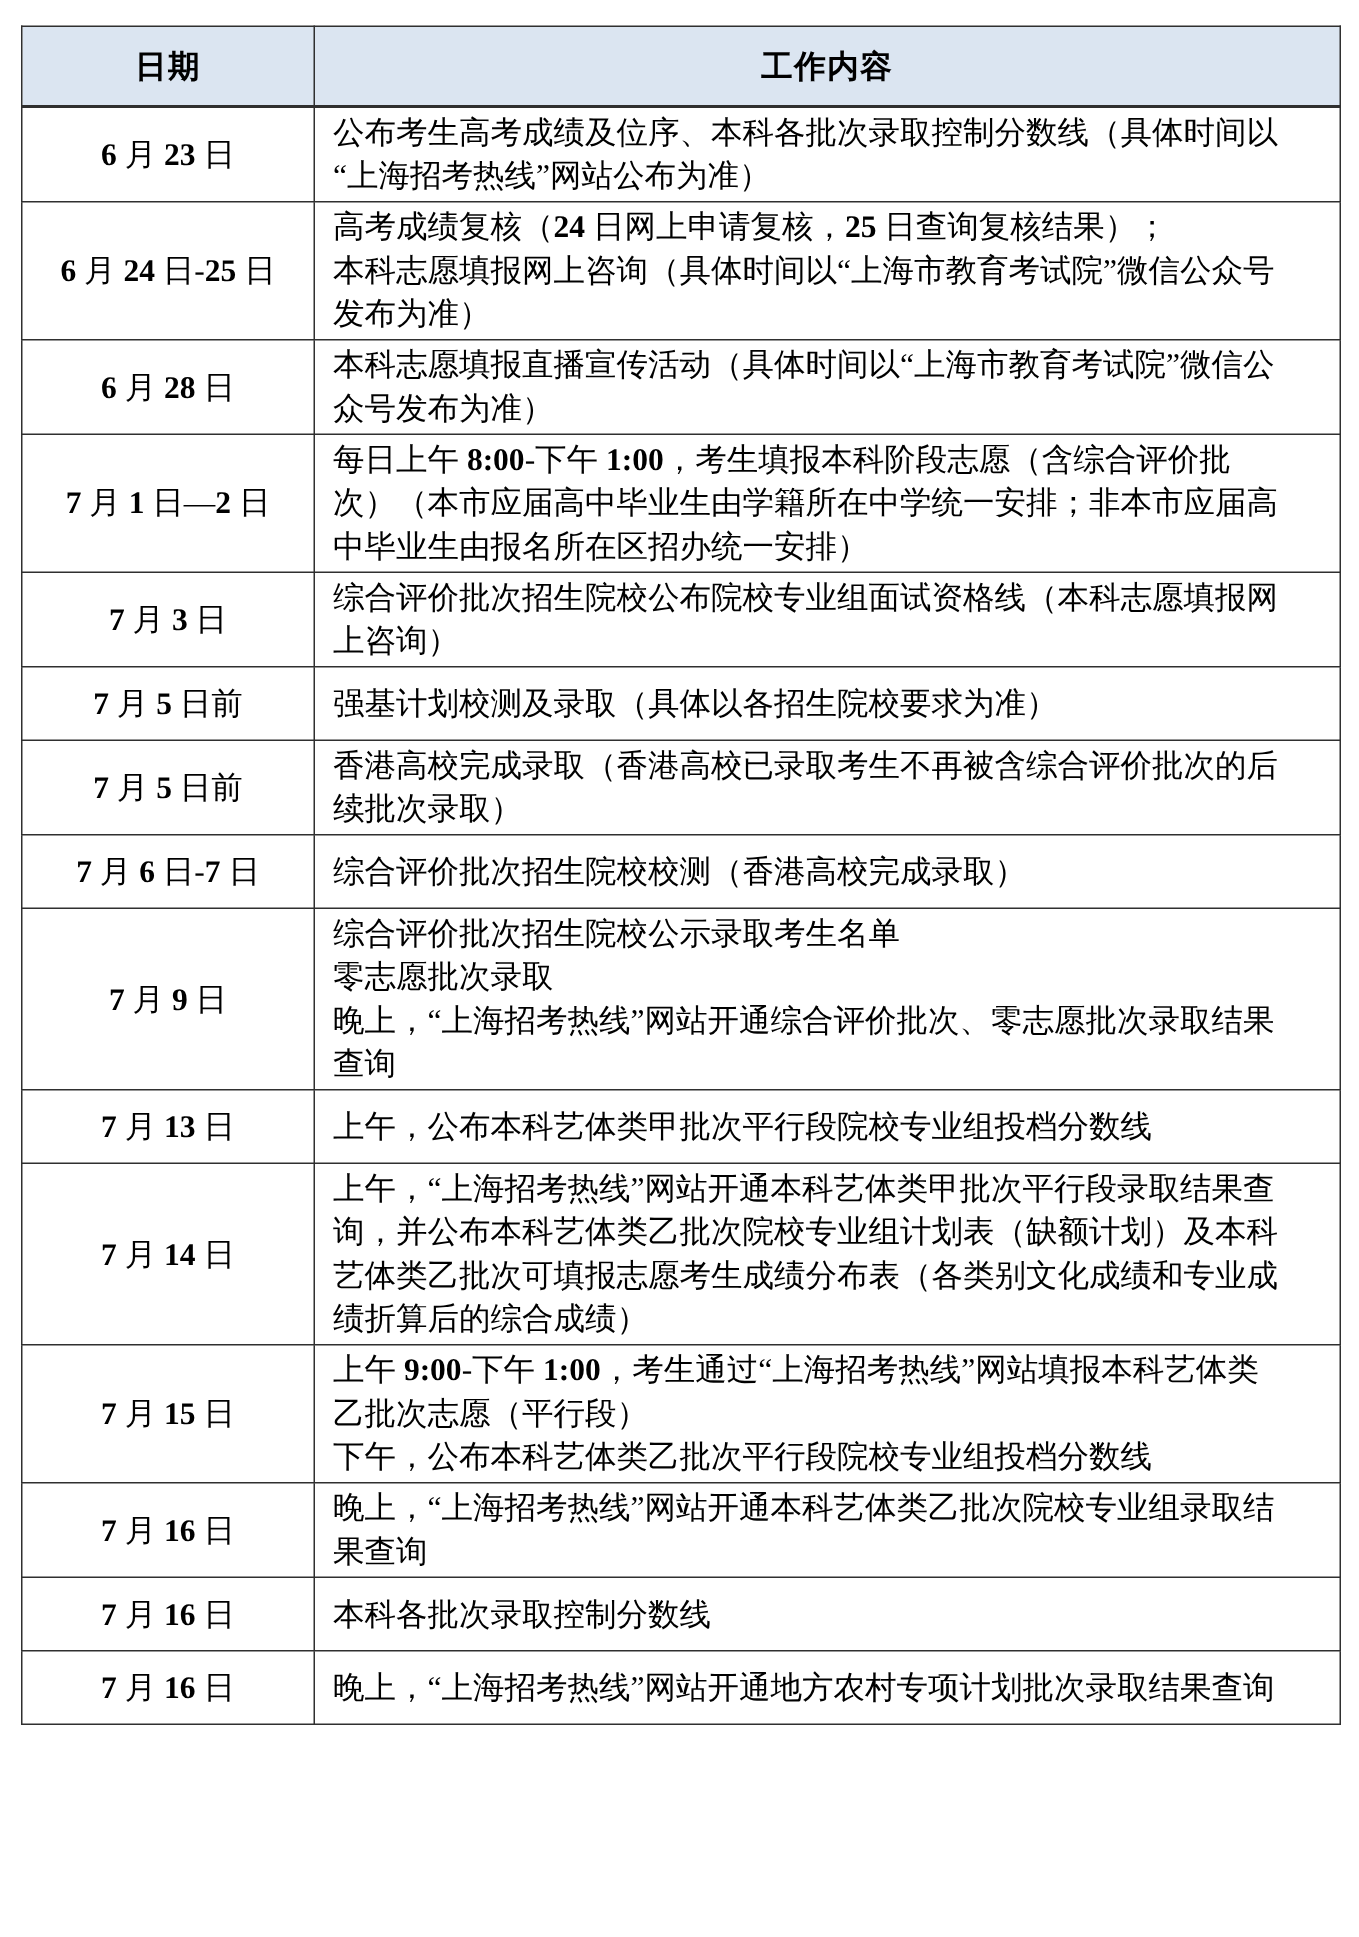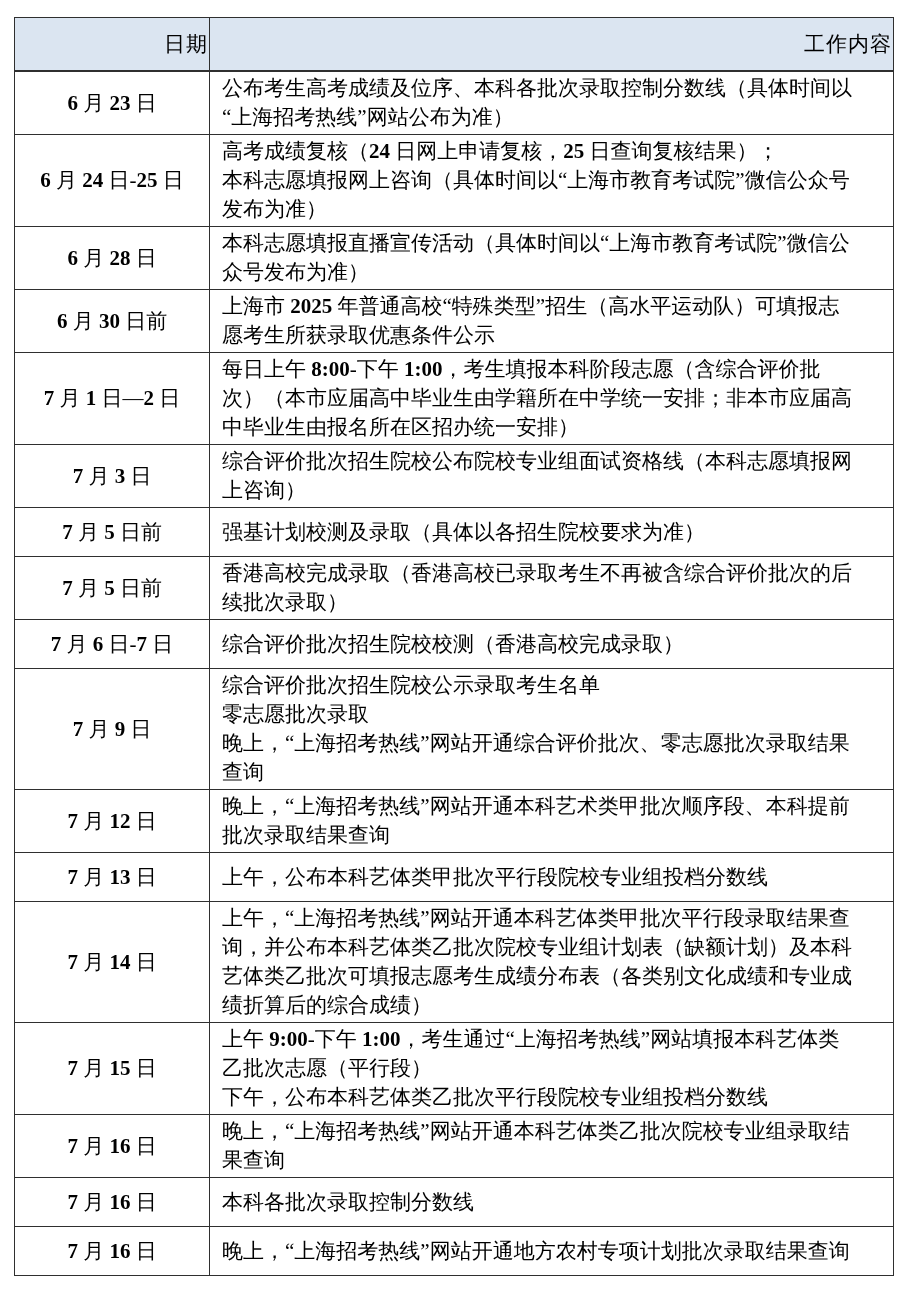--- a/index.html
+++ b/index.html
@@ -25,22 +25,22 @@
   col.c-date{width:195px;}
   col.c-content{width:684px;}
   th,td{
     border:1px solid var(--border);
     vertical-align:middle;
     line-height:29px;
   }
   thead th{
     background:var(--header-bg);
     height:50px;
-    font-weight:normal;
-    text-align:right;
+    font-weight:bold;
+    text-align:center;
     border-bottom-width:2px;
     letter-spacing:1px;
   }
   td.date{
     text-align:center;
     height:44px;
     padding:1px 4px;
     white-space:nowrap;
   }
   td.content{
@@ -72,24 +72,20 @@
       </tr>
       <tr>
         <td class="date"><b>6</b> 月 <b>24</b> 日-<b>25</b> 日</td>
         <td class="content">高考成绩复核（<b>24</b> 日网上申请复核，<b>25</b> 日查询复核结果）；<br>本科志愿填报网上咨询（具体时间以“上海市教育考试院”微信公众号发布为准）</td>
       </tr>
       <tr>
         <td class="date"><b>6</b> 月 <b>28</b> 日</td>
         <td class="content">本科志愿填报直播宣传活动（具体时间以“上海市教育考试院”微信公众号发布为准）</td>
       </tr>
       <tr>
-        <td class="date"><b>6</b> 月 <b>30</b> 日前</td>
-        <td class="content">上海市 <b>2025</b> 年普通高校“特殊类型”招生（高水平运动队）可填报志愿考生所获录取优惠条件公示</td>
-      </tr>
-      <tr>
         <td class="date"><b>7</b> 月 <b>1</b> 日—<b>2</b> 日</td>
         <td class="content">每日上午 <b>8:00</b>-下午 <b>1:00</b>，考生填报本科阶段志愿（含综合评价批次）（本市应届高中毕业生由学籍所在中学统一安排；非本市应届高中毕业生由报名所在区招办统一安排）</td>
       </tr>
       <tr>
         <td class="date"><b>7</b> 月 <b>3</b> 日</td>
         <td class="content">综合评价批次招生院校公布院校专业组面试资格线（本科志愿填报网上咨询）</td>
       </tr>
       <tr>
         <td class="date"><b>7</b> 月 <b>5</b> 日前</td>
         <td class="content">强基计划校测及录取（具体以各招生院校要求为准）</td>
@@ -98,24 +94,20 @@
         <td class="date"><b>7</b> 月 <b>5</b> 日前</td>
         <td class="content">香港高校完成录取（香港高校已录取考生不再被含综合评价批次的后续批次录取）</td>
       </tr>
       <tr>
         <td class="date"><b>7</b> 月 <b>6</b> 日-<b>7</b> 日</td>
         <td class="content">综合评价批次招生院校校测（香港高校完成录取）</td>
       </tr>
       <tr>
         <td class="date"><b>7</b> 月 <b>9</b> 日</td>
         <td class="content">综合评价批次招生院校公示录取考生名单<br>零志愿批次录取<br>晚上，“上海招考热线”网站开通综合评价批次、零志愿批次录取结果查询</td>
-      </tr>
-      <tr>
-        <td class="date"><b>7</b> 月 <b>12</b> 日</td>
-        <td class="content">晚上，“上海招考热线”网站开通本科艺术类甲批次顺序段、本科提前批次录取结果查询</td>
       </tr>
       <tr>
         <td class="date"><b>7</b> 月 <b>13</b> 日</td>
         <td class="content">上午，公布本科艺体类甲批次平行段院校专业组投档分数线</td>
       </tr>
       <tr>
         <td class="date"><b>7</b> 月 <b>14</b> 日</td>
         <td class="content">上午，“上海招考热线”网站开通本科艺体类甲批次平行段录取结果查询，并公布本科艺体类乙批次院校专业组计划表（缺额计划）及本科艺体类乙批次可填报志愿考生成绩分布表（各类别文化成绩和专业成绩折算后的综合成绩）</td>
       </tr>
       <tr>

